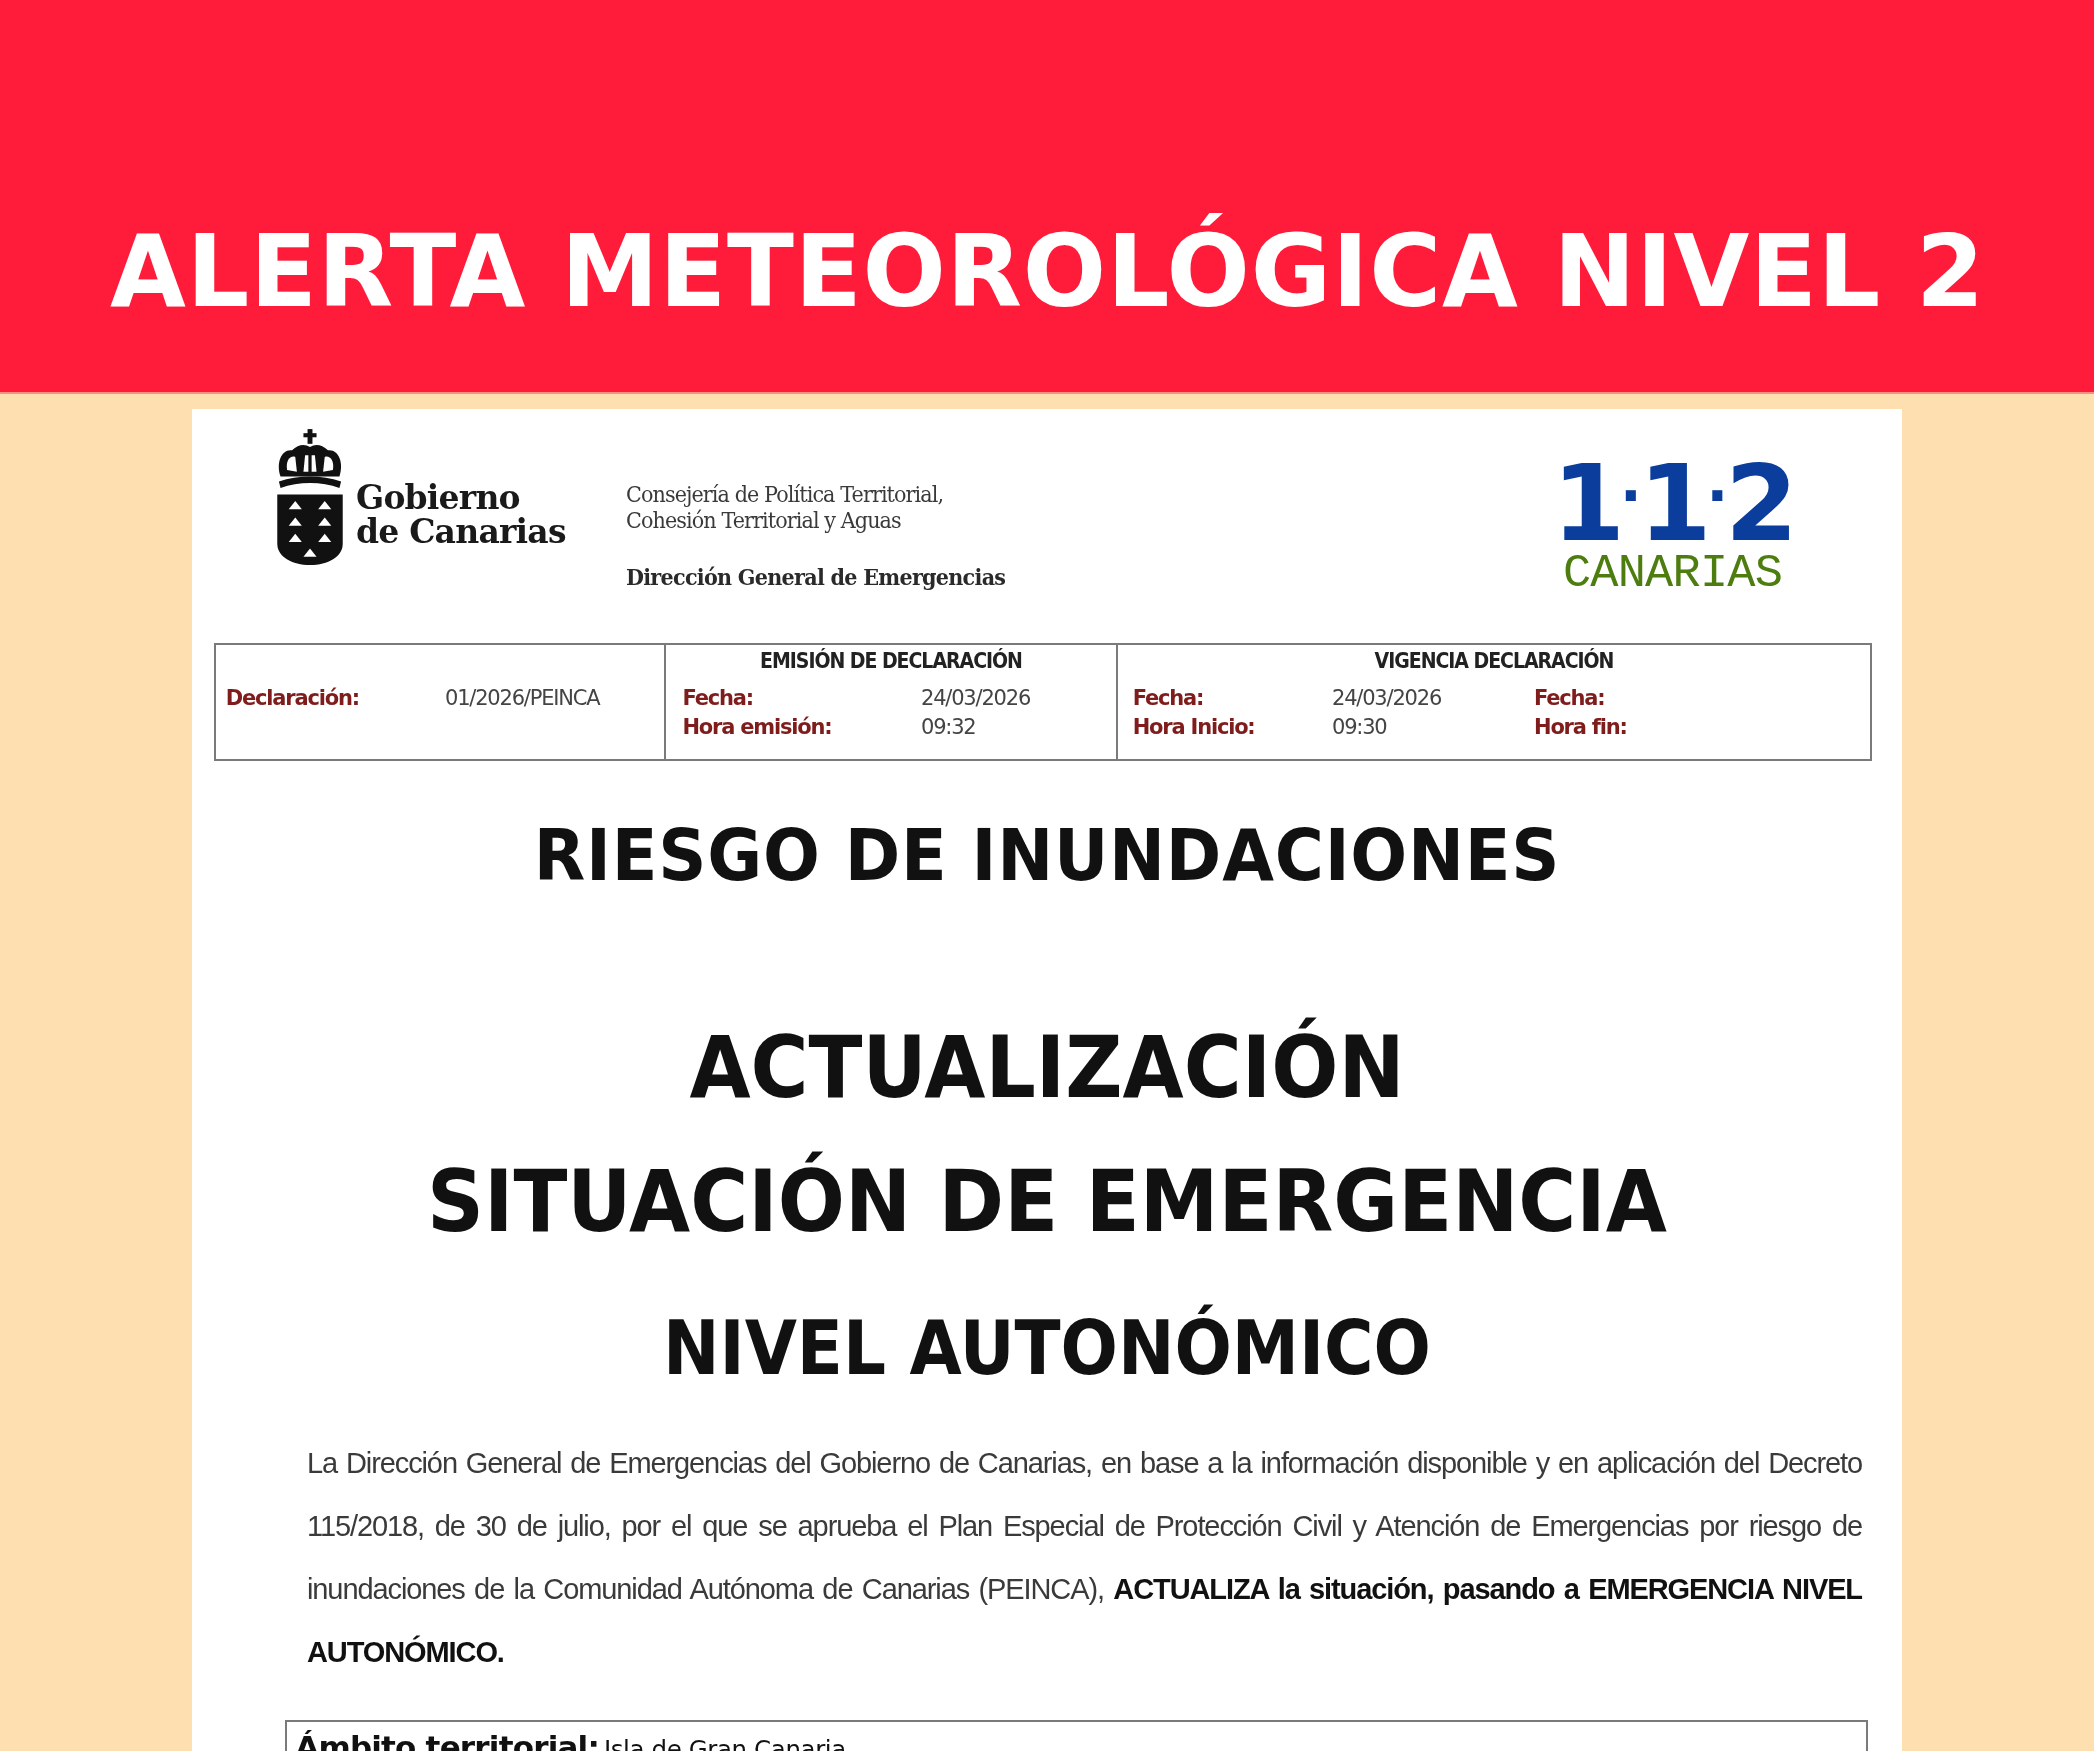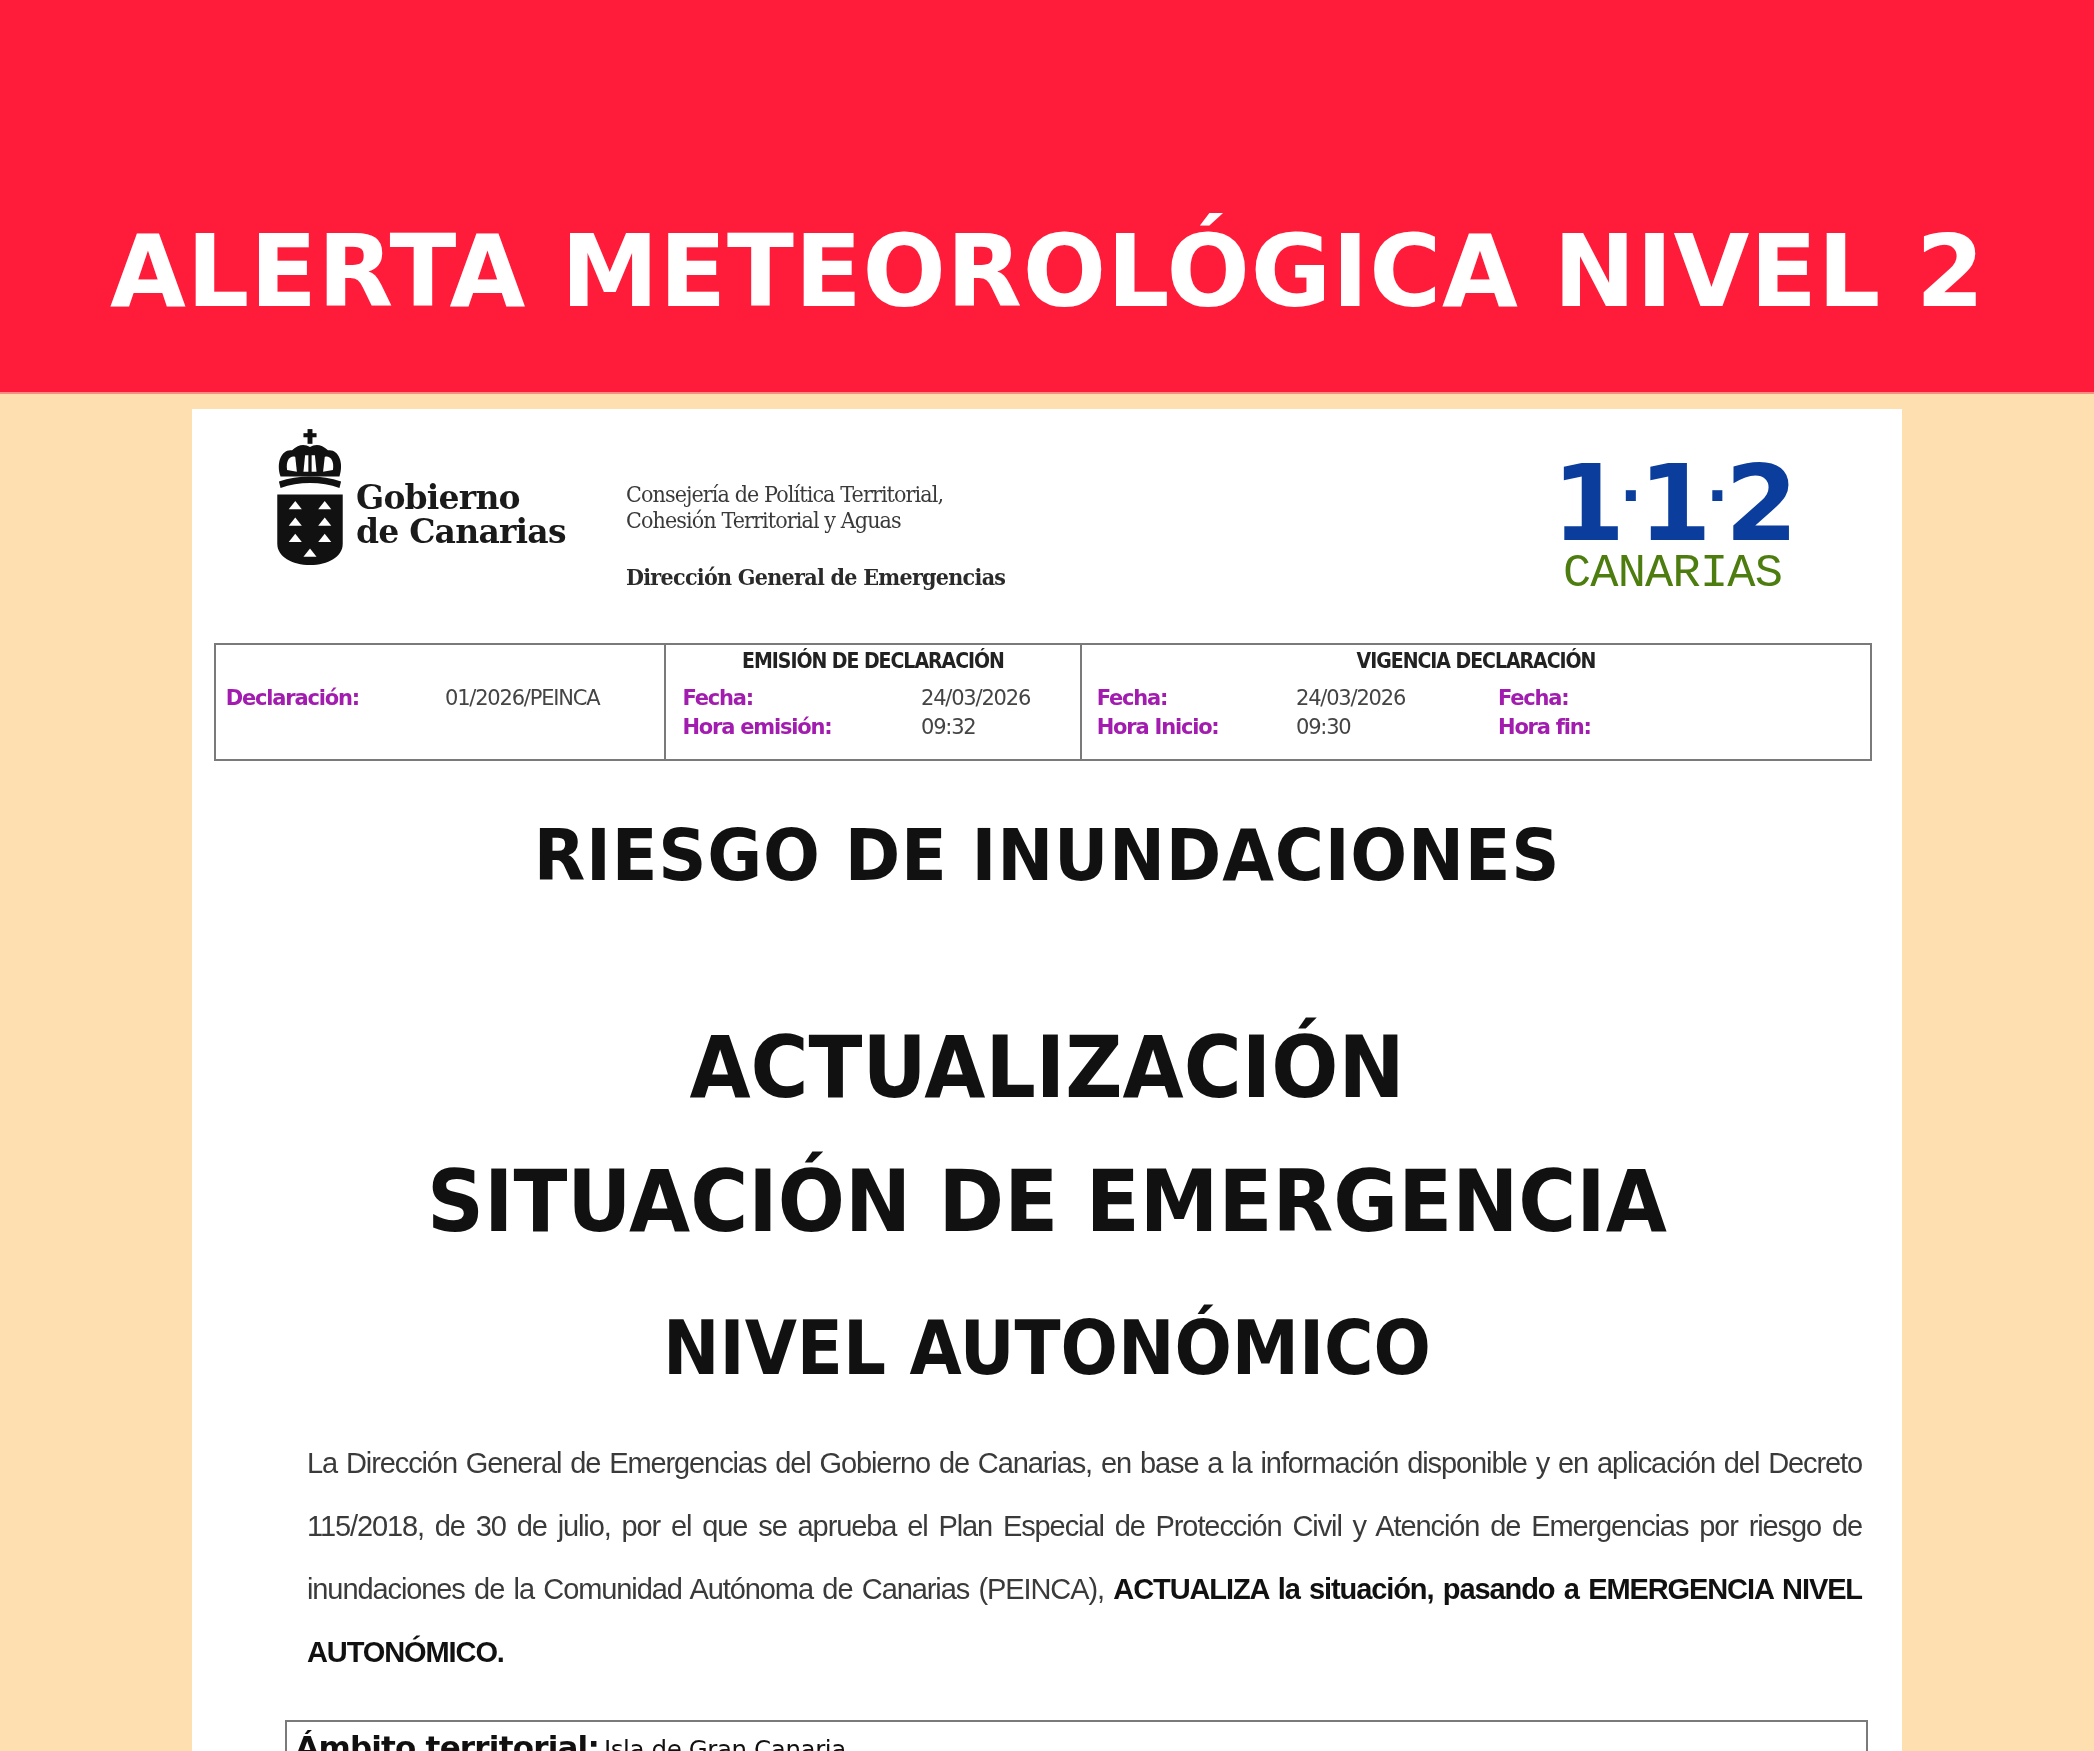--- a/index.html
+++ b/index.html
@@ -69,28 +69,28 @@
     .decl-table {
       position: absolute; left: 22px; top: 234px; width: 1658px; height: 118px;
       border: 2.5px solid #7a7a7a;
       display: flex;
       font-family: "DejaVu Sans", sans-serif;
       color: #222;
     }
     .decl-cell { position: relative; height: 100%; }
     .decl-cell + .decl-cell { border-left: 2.5px solid #7a7a7a; }
     .c1 { width: 448px; }
-    .c2 { width: 416px; }
+    .c2 { width: 452px; }
     .c3 { flex: 1; }
     .cell-head {
       position: absolute; top: 3.3px; left: 0; right: 0; text-align: center;
       font-weight: bold; font-size: 22px; letter-spacing: -1.2px; color: #222;
       transform: scaleX(0.86);
     }
-    .lbl { position: absolute; font-weight: bold; font-size: 21px; letter-spacing: -1.2px; color: #a21caf; }
+    .lbl { position: absolute; font-weight: bold; font-size: 21px; letter-spacing: -1.2px; color: #7f1d1d; }
     .val { position: absolute; font-size: 21px; letter-spacing: -1.2px; color: #444; }
     
     .h-riesgo {
       position: absolute; left: 0; width: 1710px; top: 401px; text-align: center;
       font-family: "DejaVu Sans", sans-serif; font-weight: bold;
       font-size: 72px; line-height: 90px; color: #111; letter-spacing: 0.8px;
       transform: scaleX(0.93);
     }
     .h-actual, .h-situ {
       position: absolute; left: 0; width: 1710px; text-align: center;

